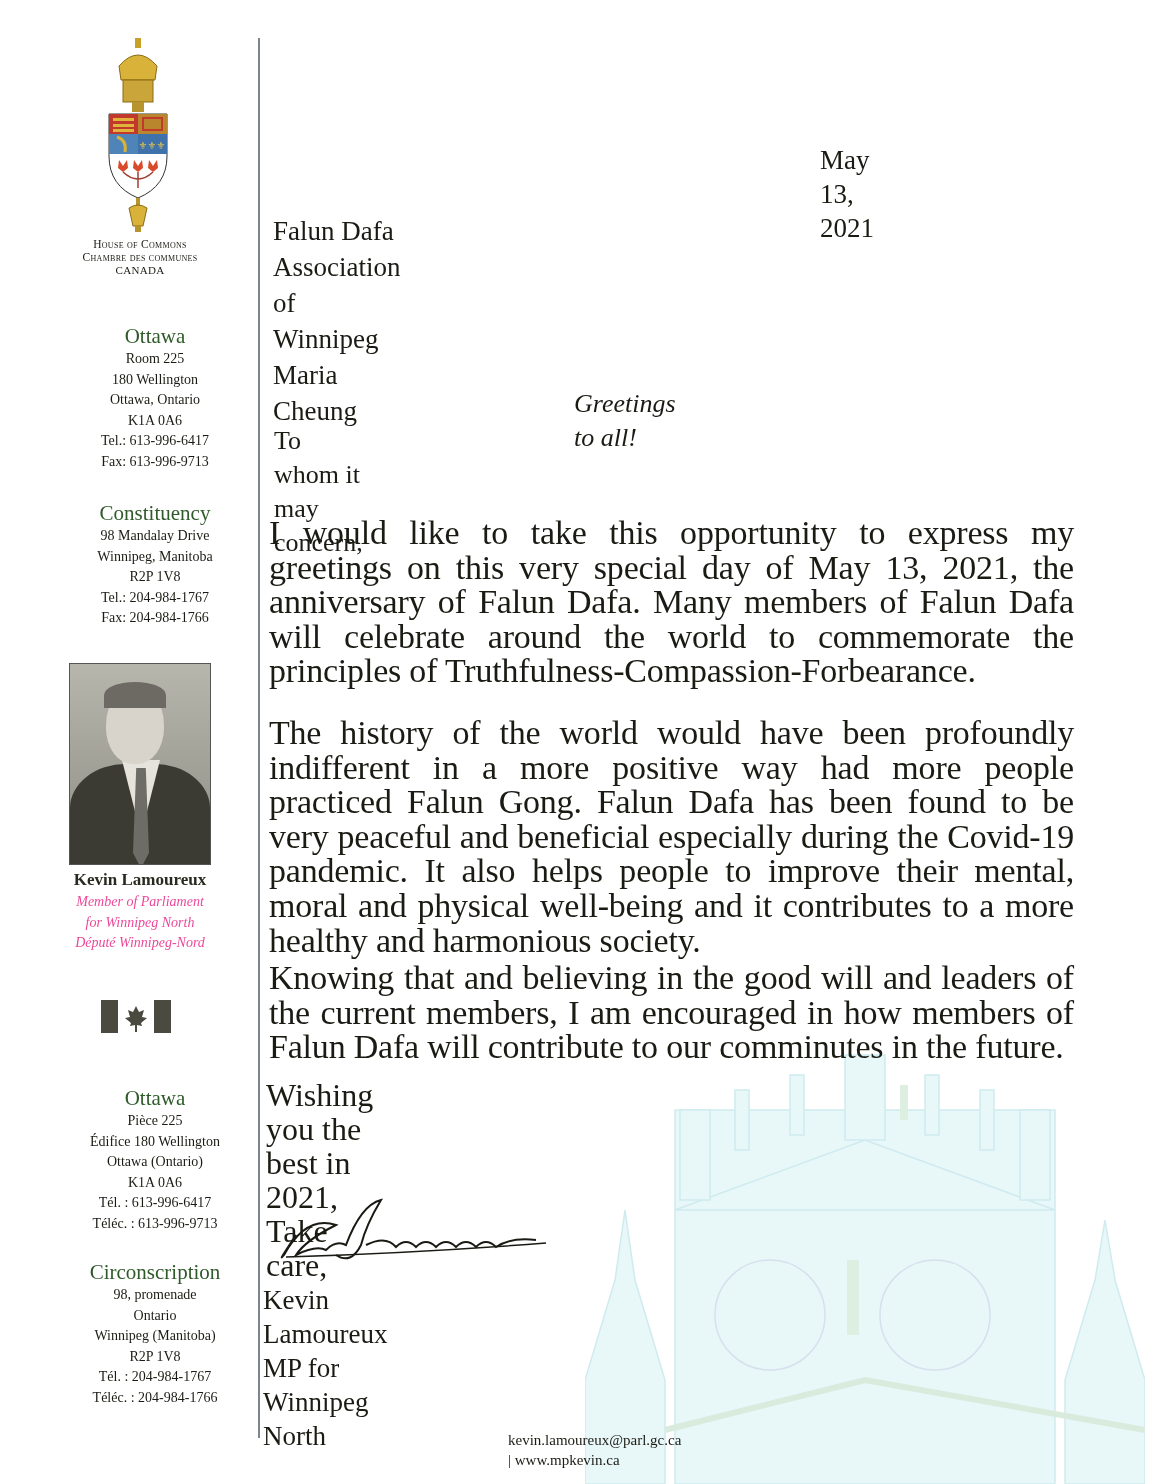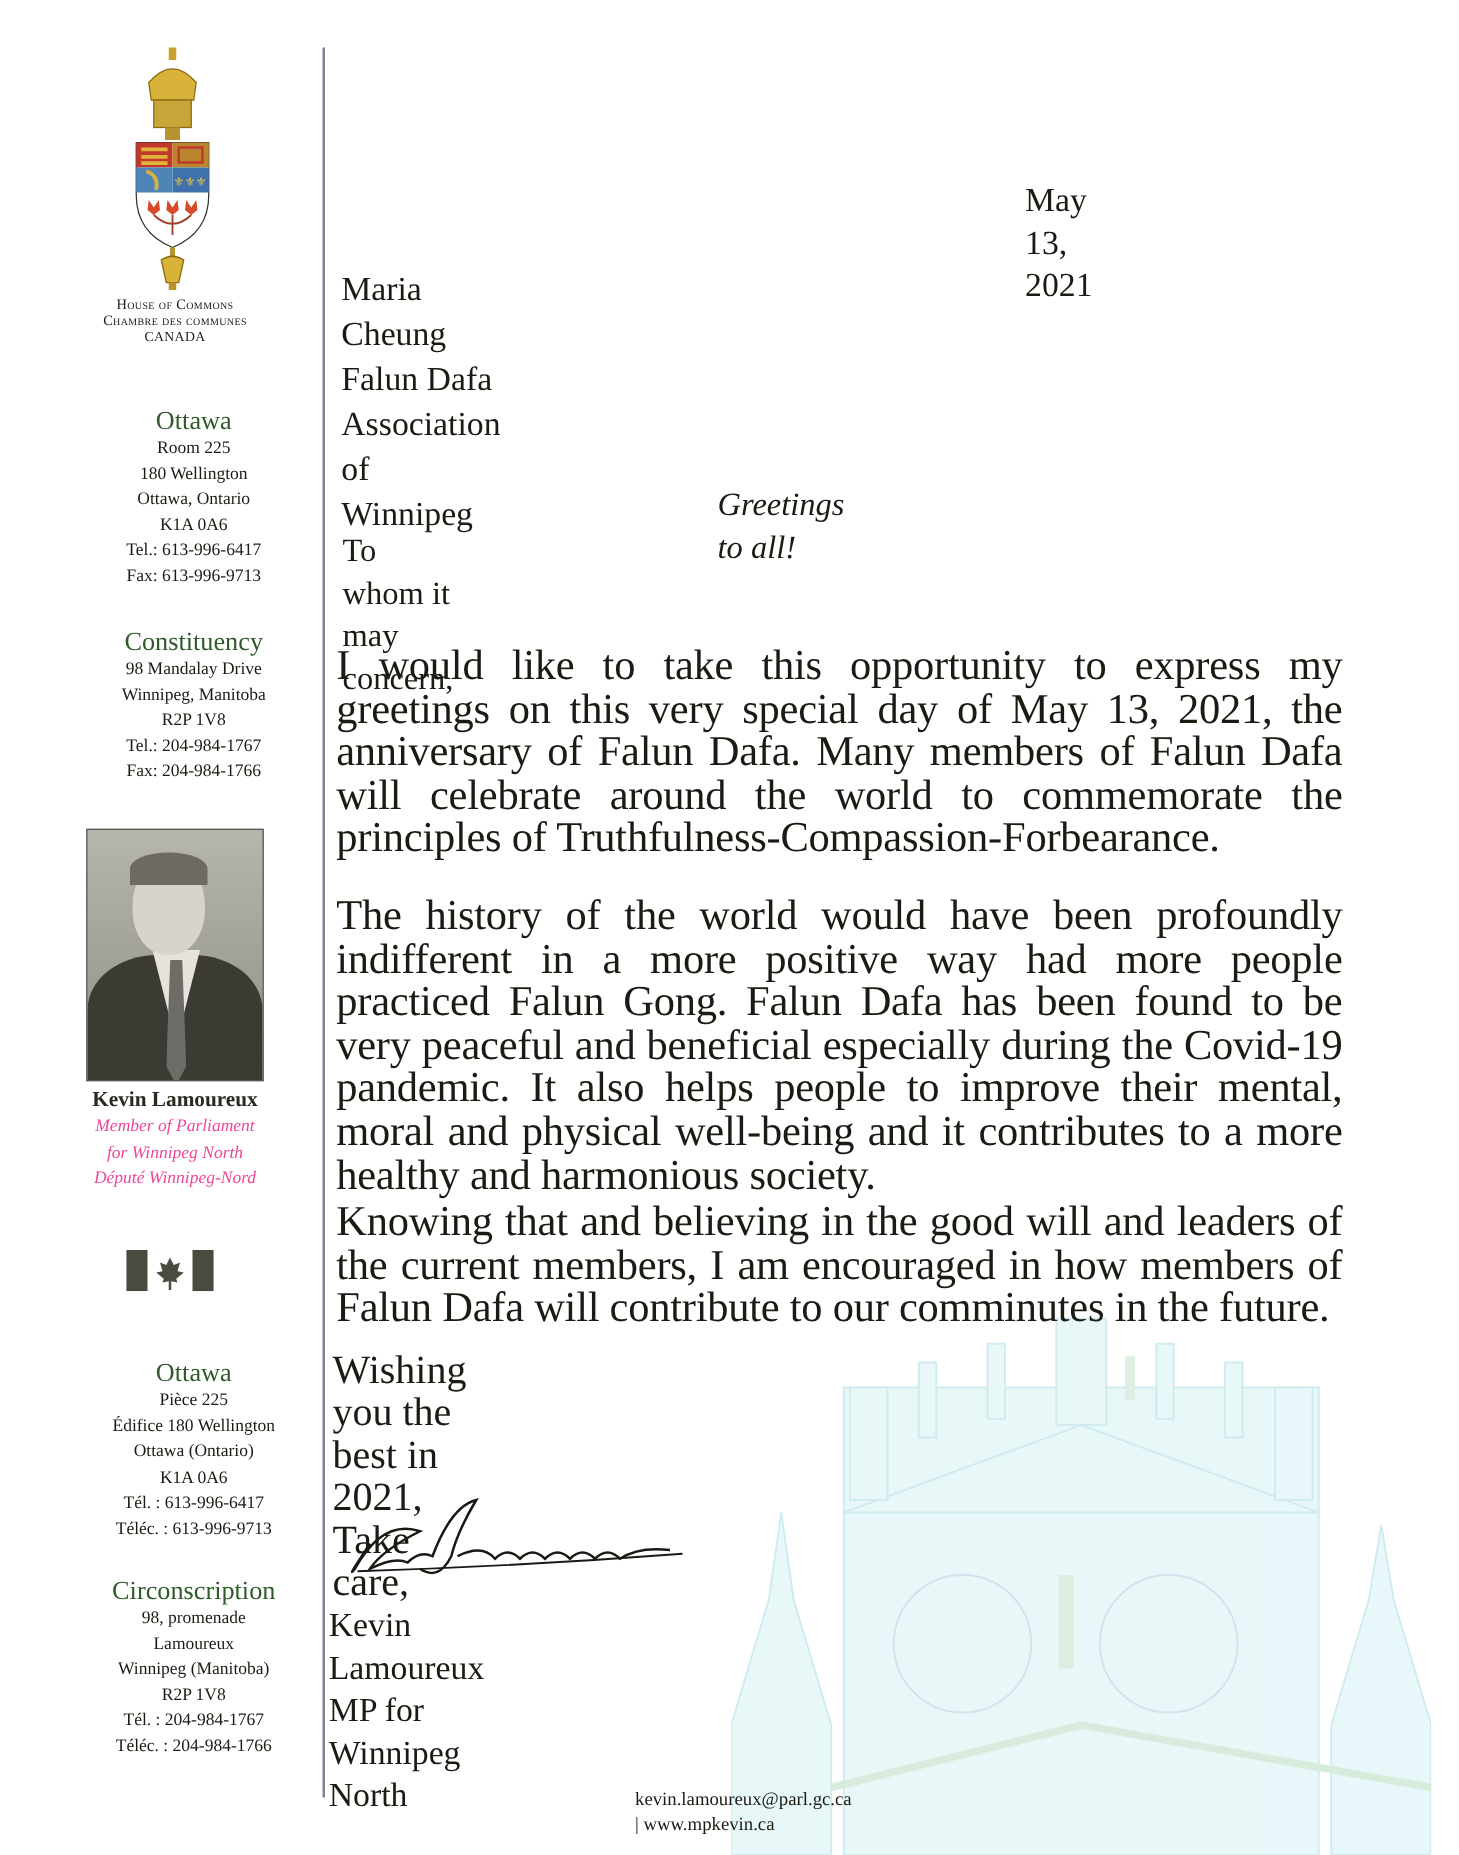--- a/index.html
+++ b/index.html
@@ -174,21 +174,21 @@
     <div class="line">Édifice 180 Wellington</div>
     <div class="line">Ottawa (Ontario)</div>
     <div class="line">K1A 0A6</div>
     <div class="line">Tél. : 613-996-6417</div>
     <div class="line">Téléc. : 613-996-9713</div>
   </div>
 
   <div class="office" style="top:1259px;">
     <h3>Circonscription</h3>
     <div class="line">98, promenade</div>
-    <div class="line">Lamoureux</div>
+    <div class="line">Ontario</div>
     <div class="line">Winnipeg (Manitoba)</div>
     <div class="line">R2P 1V8</div>
     <div class="line">Tél. : 204-984-1767</div>
     <div class="line">Téléc. : 204-984-1766</div>
   </div>
 </div>
 
 <div class="divider"></div>
 
 <svg class="tower" viewBox="0 0 560 434">
@@ -213,22 +213,22 @@
     <rect x="262" y="210" width="12" height="75"></rect>
     <rect x="315" y="35" width="8" height="35"></rect>
   </g>
   <path d="M80 380 L280 330 L560 380" fill="none" stroke="#b9dcc0" stroke-width="6"></path>
 </svg>
 
 <div class="letter">
   <div class="date">May 13, 2021</div>
 
   <div class="recipient">
+    <div>Falun Dafa Association of Winnipeg</div>
     <div>Maria Cheung</div>
-    <div>Falun Dafa Association of Winnipeg</div>
   </div>
 
   <div class="greeting">Greetings to all!</div>
   <div class="salutation">To whom it may concern,</div>
 
   <div class="para p1">I would like to take this opportunity to express my greetings on this very special day of May 13, 2021, the anniversary of Falun Dafa. Many members of Falun Dafa will celebrate around the world to commemorate the principles of Truthfulness-Compassion-Forbearance.</div>
   <div class="para p2">The history of the world would have been profoundly indifferent in a more positive way had more people practiced Falun Gong. Falun Dafa has been found to be very peaceful and beneficial especially during the Covid-19 pandemic. It also helps people to improve their mental, moral and physical well-being and it contributes to a more healthy and harmonious society.</div>
   <div class="para p3">Knowing that and believing in the good will and leaders of the current members, I am encouraged in how members of Falun Dafa will contribute to our comminutes in the future.</div>
 
   <div class="closing">

